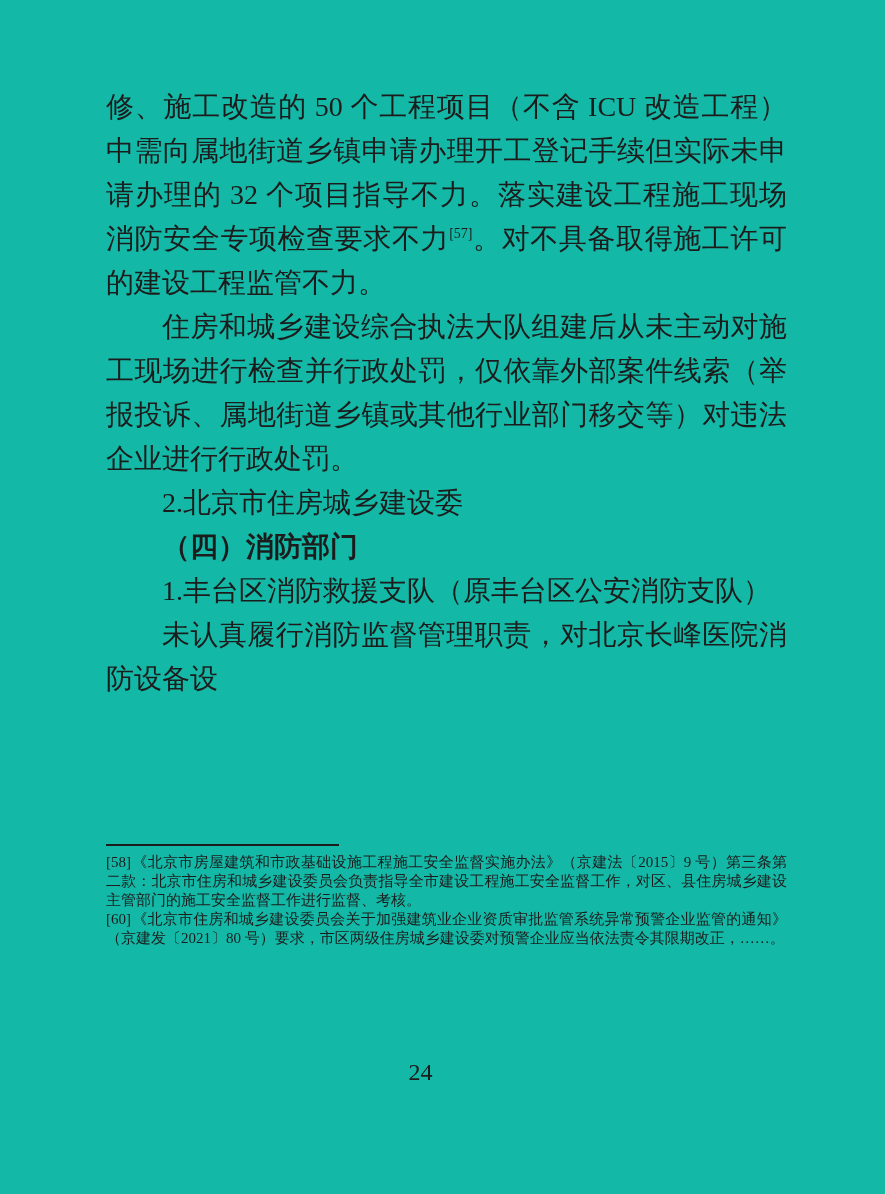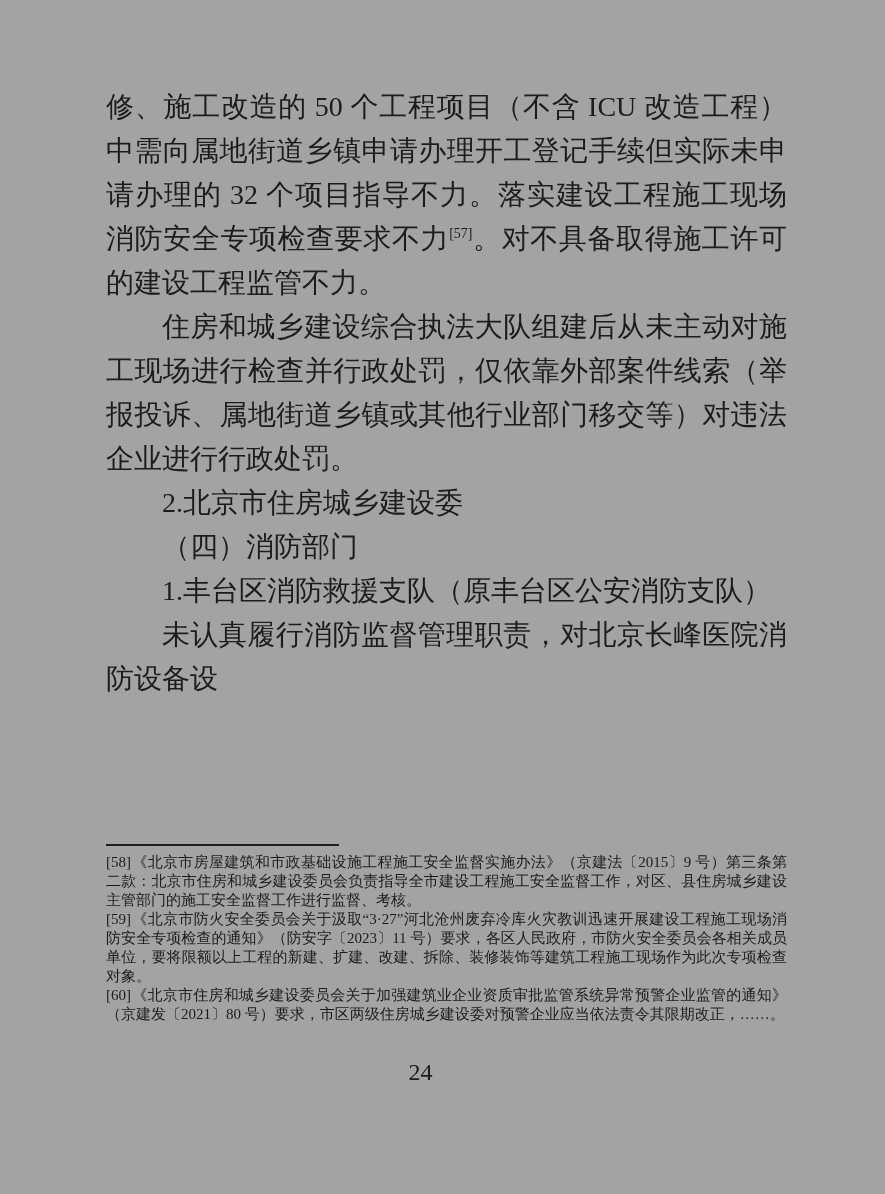--- a/index.html
+++ b/index.html
@@ -1,38 +1,38 @@
 <!DOCTYPE html>
 <html><head>
 <meta charset="utf-8">
 <style>
   * { margin: 0; padding: 0; box-sizing: border-box; }
   html, body { background: #ffffff; }
   .page {
     position: relative;
     width: 885px;
     height: 1194px;
-    background: #a3a3a3;
+    background: #14b8a6;
     color: #1c1c1c;
     font-family: "Liberation Serif", "DejaVu Serif", serif;
     overflow: hidden;
   }
   .content {
     position: absolute;
     left: 106px;
     top: 85px;
     width: 681px;
     font-size: 28px;
     line-height: 44px;
     text-align: justify;
   }
   .content p { margin: 0; }
   .blk-body { font-weight: normal; }
   .blk-heading-bold { font-weight: normal; }
-  .blk-heading-kai { font-weight: normal; }
+  .blk-heading-kai { font-weight: bold; }
   .indent { text-indent: 2em; }
   sup.fn-ref {
     font-size: 14px;
     line-height: 0;
     vertical-align: super;
     letter-spacing: 0;
   }
   .footnotes {
     position: absolute;
     left: 106px;
@@ -71,20 +71,19 @@
       <p class="blk-heading-bold indent">2.北京市住房城乡建设委</p>
       <p class="blk-heading-kai indent">（四）消防部门</p>
       <p class="blk-heading-bold indent">1.丰台区消防救援支队（原丰台区公安消防支队）</p>
       <p class="blk-body indent">未认真履行消防监督管理职责，对北京长峰医院消防设备设</p>
     </main>
 
   <section class="footnotes">
     <div class="fn-separator"></div>
     <div>
         <p class="fn-item"><span class="fn-marker">[58]</span>《北京市房屋建筑和市政基础设施工程施工安全监督实施办法》（京建法〔2015〕9 号）第三条第二款：北京市住房和城乡建设委员会负责指导全市建设工程施工安全监督工作，对区、县住房城乡建设主管部门的施工安全监督工作进行监督、考核。</p>
-        <p class="fn-item"><span class="fn-marker">[59]</span>《北京市防火安全委员会关于汲取“3·27”河北沧州废弃冷库火灾教训迅速开展建设工程施工现场消防安全专项检查的通知》（防安字〔2023〕11 号）要求，各区人民政府，市防火安全委员会各相关成员单位，要将限额以上工程的新建、扩建、改建、拆除、装修装饰等建筑工程施工现场作为此次专项检查对象。</p>
         <p class="fn-item"><span class="fn-marker">[60]</span>《北京市住房和城乡建设委员会关于加强建筑业企业资质审批监管系统异常预警企业监管的通知》（京建发〔2021〕80 号）要求，市区两级住房城乡建设委对预警企业应当依法责令其限期改正，……。</p>
       </div>
   </section>
 
   <div class="page-number">24</div>
 
 </div>
 
 </body></html>

